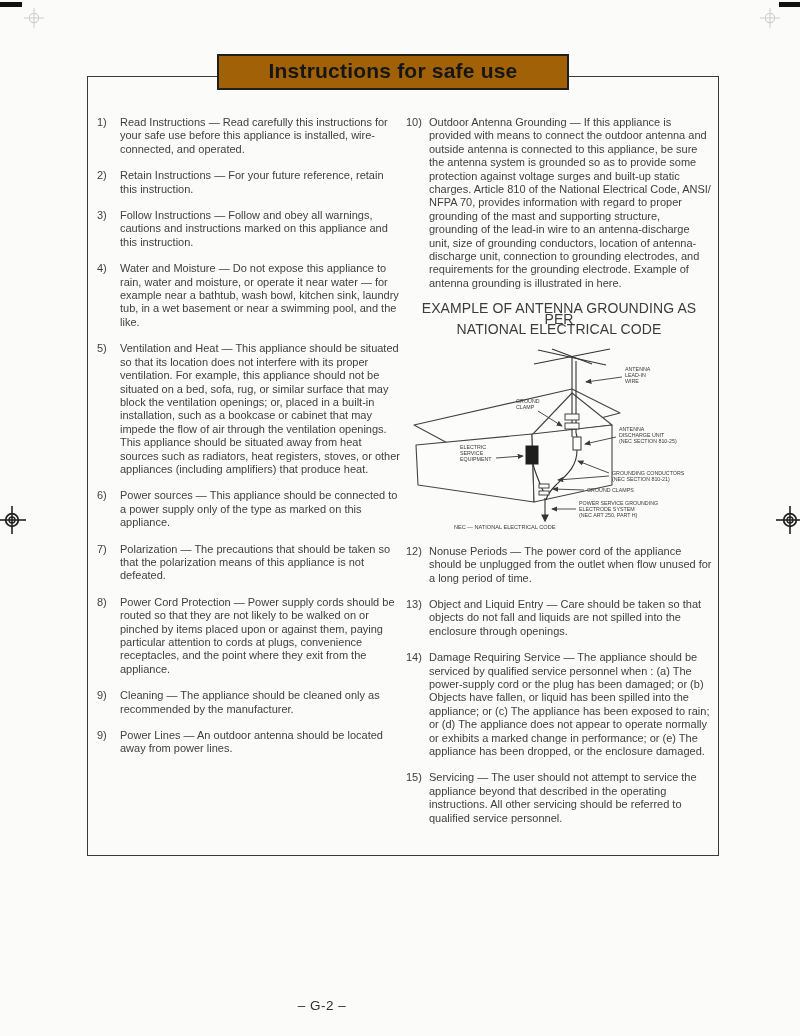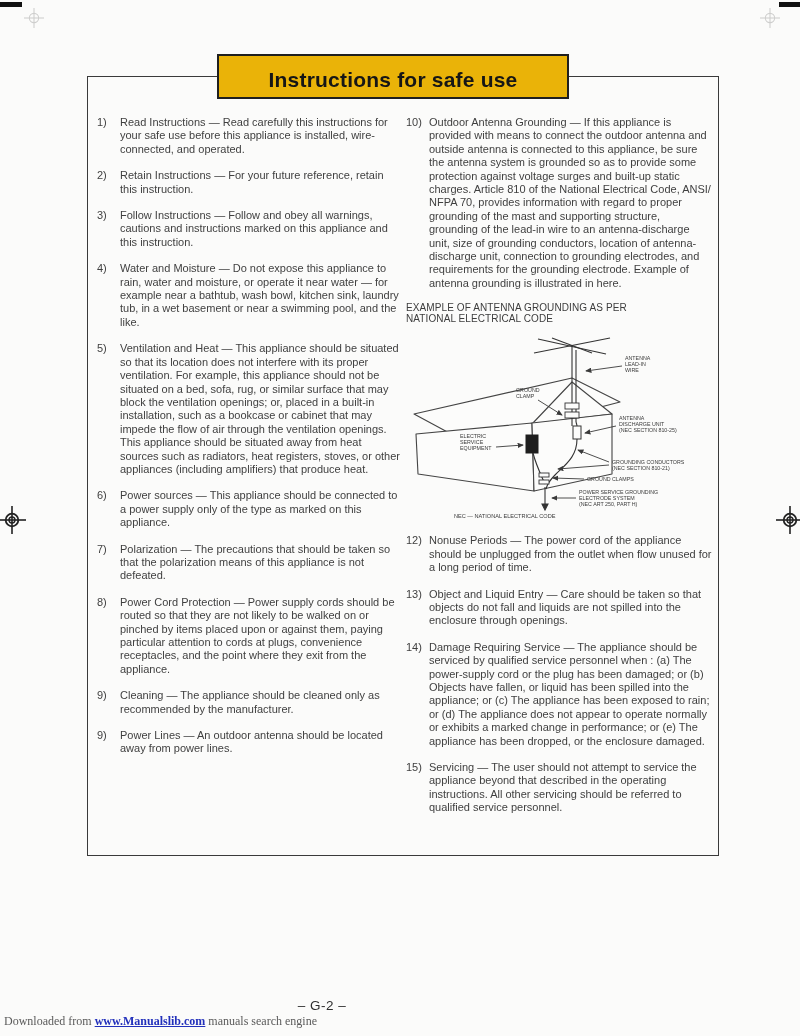--- a/index.html
+++ b/index.html
@@ -20,39 +20,39 @@
   .regmark{position:absolute;width:28px;height:28px;}
   .regmark.faint{opacity:.22;width:20px;height:20px;}
 
   
   .border-rect{
     position:absolute;left:87px;top:76px;width:630px;height:778px;
     border:1.6px solid #3a3a3a;
   }
   .title-box{
     position:absolute;left:217px;top:54px;width:352px;
-    background:#eab308;border:2.2px solid #1f1f1f;
-    text-align:center;padding:12px 4px 5px 4px;box-sizing:border-box;
+    background:#a16207;border:2.2px solid #1f1f1f;
+    text-align:center;padding:3px 4px 5px 4px;box-sizing:border-box;
   }
   .title-box h1{
     margin:0;font-size:21px;font-weight:bold;color:#161616;letter-spacing:.2px;
   }
   .title-box h2{
     margin:0;font-size:13.5px;font-weight:bold;color:#202020;
   }
 
   .col{position:absolute;top:116px;font-size:11px;line-height:13.4px;}
   .col-left{left:97px;width:304px;}
   .col-right{left:406px;width:306px;}
   .item{display:flex;margin:0 0 13px 0;}
   .item .num{flex:0 0 23px;white-space:nowrap;}
   .item .txt{flex:1;}
 
   .diagram-caption{
-    text-align:left;font-size:10px;line-height:10.5px;
+    text-align:center;font-size:14px;line-height:10.5px;
     margin:4px 0 2px 0;color:#3c3c3c;letter-spacing:.1px;
   }
   .diagram-wrap{margin:0 0 8px 0;}
   .diagram-wrap svg{display:block;}
   .dlabel{font-size:5.3px;fill:#3a3a3a;font-family:"Liberation Sans",sans-serif;}
   .dfoot{font-size:5.6px;fill:#3a3a3a;font-family:"Liberation Sans",sans-serif;}
 
   .page-number{
     position:absolute;left:0;top:998px;width:644px;text-align:center;
     font-size:13.5px;color:#2e2e2e;letter-spacing:.5px;
@@ -255,15 +255,14 @@
         <span class="num">14)</span>
         <span class="txt">Damage Requiring Service — The appliance should be serviced by qualified service personnel when : (a) The power-supply cord or the plug has been damaged; or (b) Objects have fallen, or liquid has been spilled into the appliance; or (c) The appliance has been exposed to rain; or (d) The appliance does not appear to operate normally or exhibits a marked change in performance; or (e) The appliance has been dropped, or the enclosure damaged.</span>
       </div>
     <div class="item">
         <span class="num">15)</span>
         <span class="txt">Servicing — The user should not attempt to service the appliance beyond that described in the operating instructions. All other servicing should be referred to qualified service personnel.</span>
       </div>
   </div>
 
   <div class="page-number">– G-2 –</div>
-  <div class="credit"><span>Downloaded from </span><a>www.Manualslib.com</a><span> manuals search engine</span></div>
 
 </div>
 
 </body></html>

